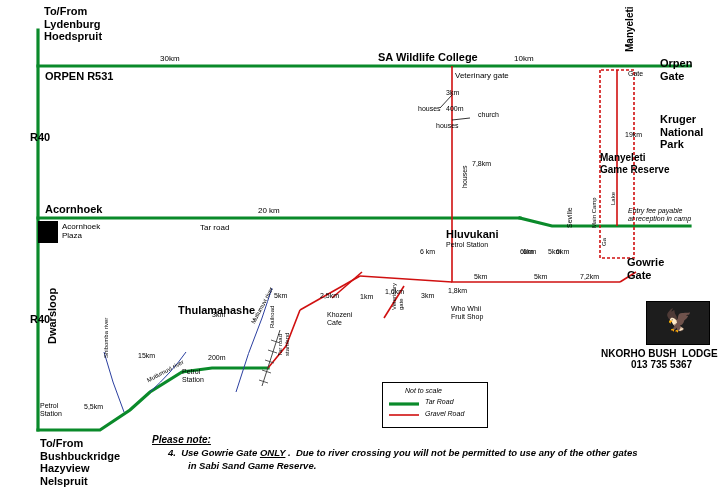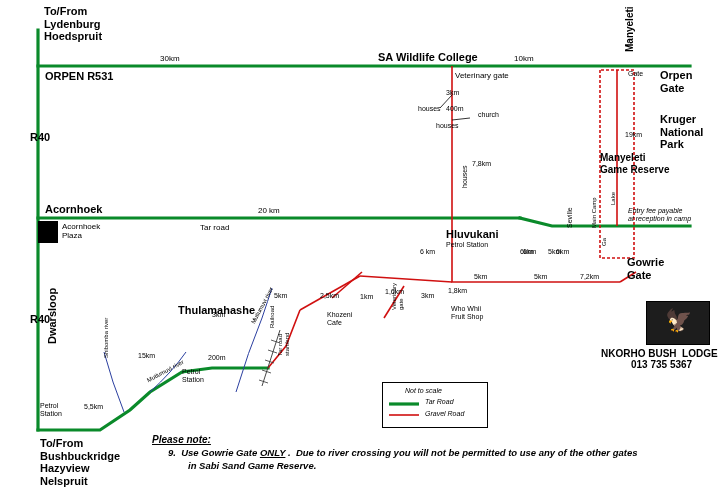--- a/index.html
+++ b/index.html
@@ -132,21 +132,21 @@
 Lydenburg
 Hoedspruit</div>
 
   <div class="lbl sm" style="left:160px; top:54px;">30km</div>
   <div class="lbl sm" style="left:514px; top:54px;">10km</div>
 
   <div class="lbl big-bold" style="left:45px; top:70px;">ORPEN R531</div>
 
   <div class="lbl big-bold" style="left:378px; top:51px;">SA Wildlife College</div>
 
-  <div class="lbl big-bold" style="left:660px; top:57px;margin-top:12px;">Orpen
+  <div class="lbl big-bold" style="left:660px; top:57px;">Orpen
 Gate</div>
 
   <div class="lbl med-bold rot90" style="left:624px; top:52px;">Manyeleti</div>
 
   <div class="lbl xsm" style="left:628px; top:70px;">Gate</div>
 
   <div class="lbl sm" style="left:455px; top:71px;">Veterinary gate</div>
   <div class="lbl xsm" style="left:446px; top:89px;">3km</div>
   <div class="lbl xsm" style="left:418px; top:105px;">houses</div>
   <div class="lbl xsm" style="left:446px; top:105px;">400m</div>
@@ -255,16 +255,16 @@
     <div class="lbl xsm ital" style="left:42px; top:27px;">Gravel Road</div>
   </div>
 
   <div class="logo-box" style="left:646px; top:301px; width:62px; height:42px;">
     <div class="bird" style="left:18px; top:8px;">🦅</div>
   </div>
   <div class="lbl med-bold" style="left:601px; top:348px;">NKORHO BUSH  LODGE</div>
   <div class="lbl med-bold" style="left:631px; top:359px;">013 735 5367</div>
 
   <div class="lbl note-head" style="left:152px; top:434px;">Please note:</div>
-  <div class="lbl note-body" style="left:168px; top:448px;"><span>9.  Use Gowrie Gate </span><span style="text-decoration:underline;">ONLY</span><span> .  Due to river crossing you will not be permitted to use any of the other gates</span></div>
+  <div class="lbl note-body" style="left:168px; top:448px;"><span>4.  Use Gowrie Gate </span><span style="text-decoration:underline;">ONLY</span><span> .  Due to river crossing you will not be permitted to use any of the other gates</span></div>
   <div class="lbl note-body" style="left:188px; top:461px;">in Sabi Sand Game Reserve.</div>
 
 </div>
 
 </body></html>

